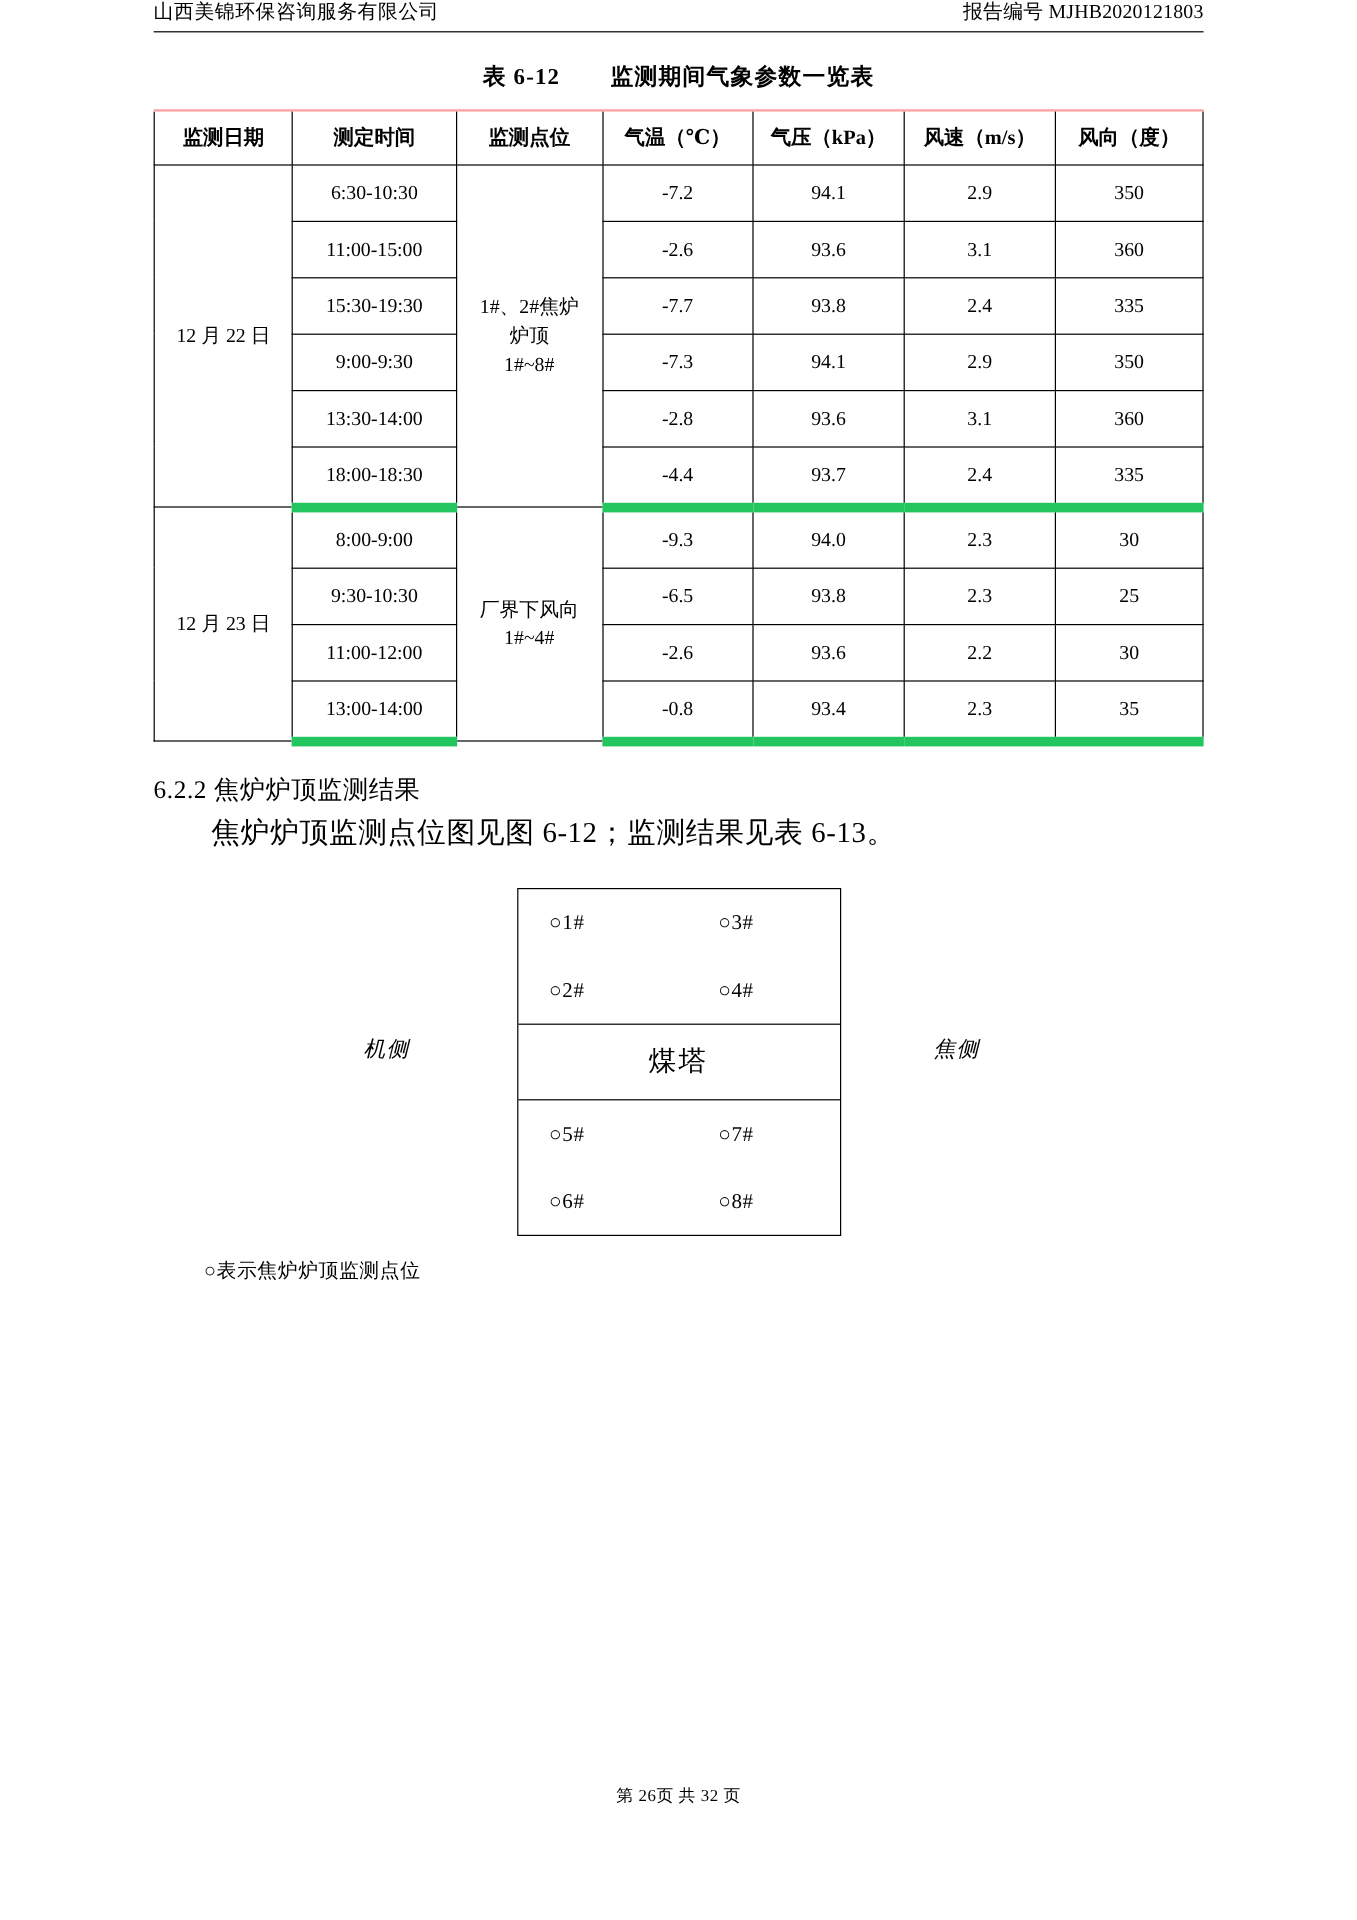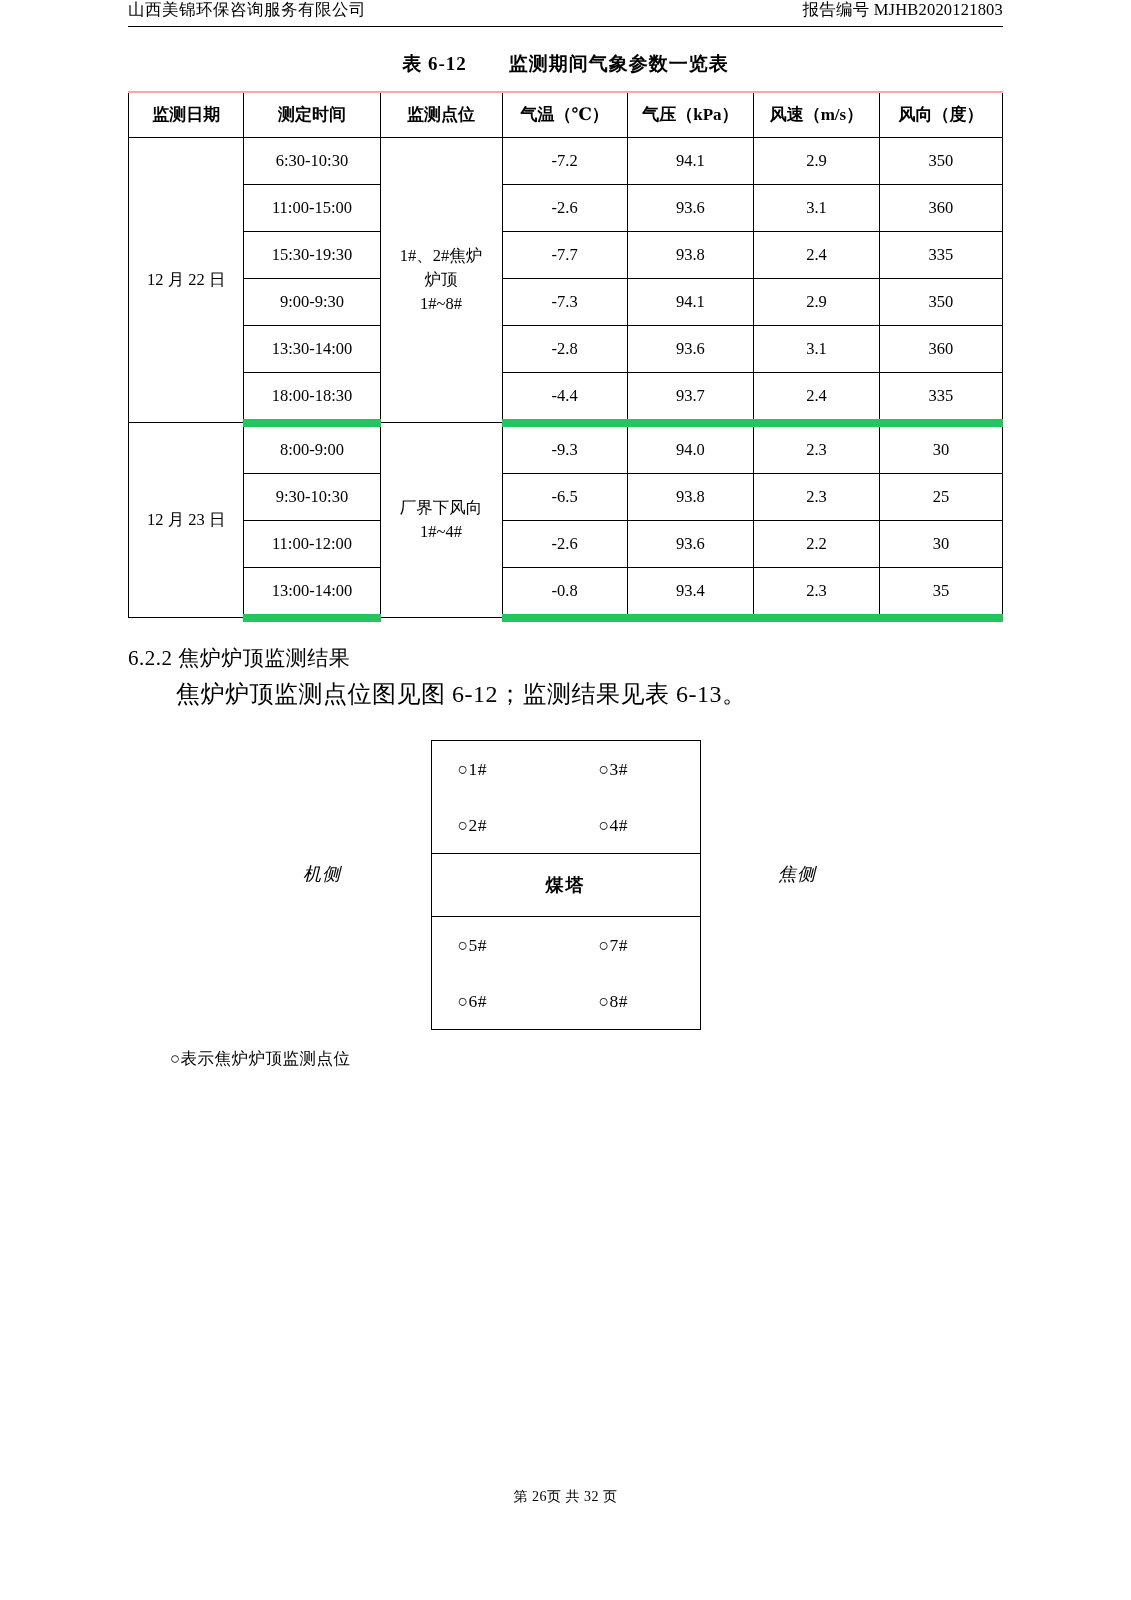--- a/index.html
+++ b/index.html
@@ -125,23 +125,22 @@
   }
   .dot-left { left: 26px; }
   .dot-right { left: 167px; }
   .coal-tower {
     height: 62px;
     border-top: 1.5px solid #000;
     border-bottom: 1.5px solid #000;
     display: flex;
     align-items: center;
     justify-content: center;
-    font-size: 18px;
+    font-size: 23px;
     letter-spacing: 2px;
-    font-weight: bold;
   }
   .side-label {
     position: absolute;
     font-size: 18px;
     top: 122px;
     letter-spacing: 1px;
     font-style: italic;
   }
   .side-left { left: 175px; }
   .side-right { left: 650px; }

